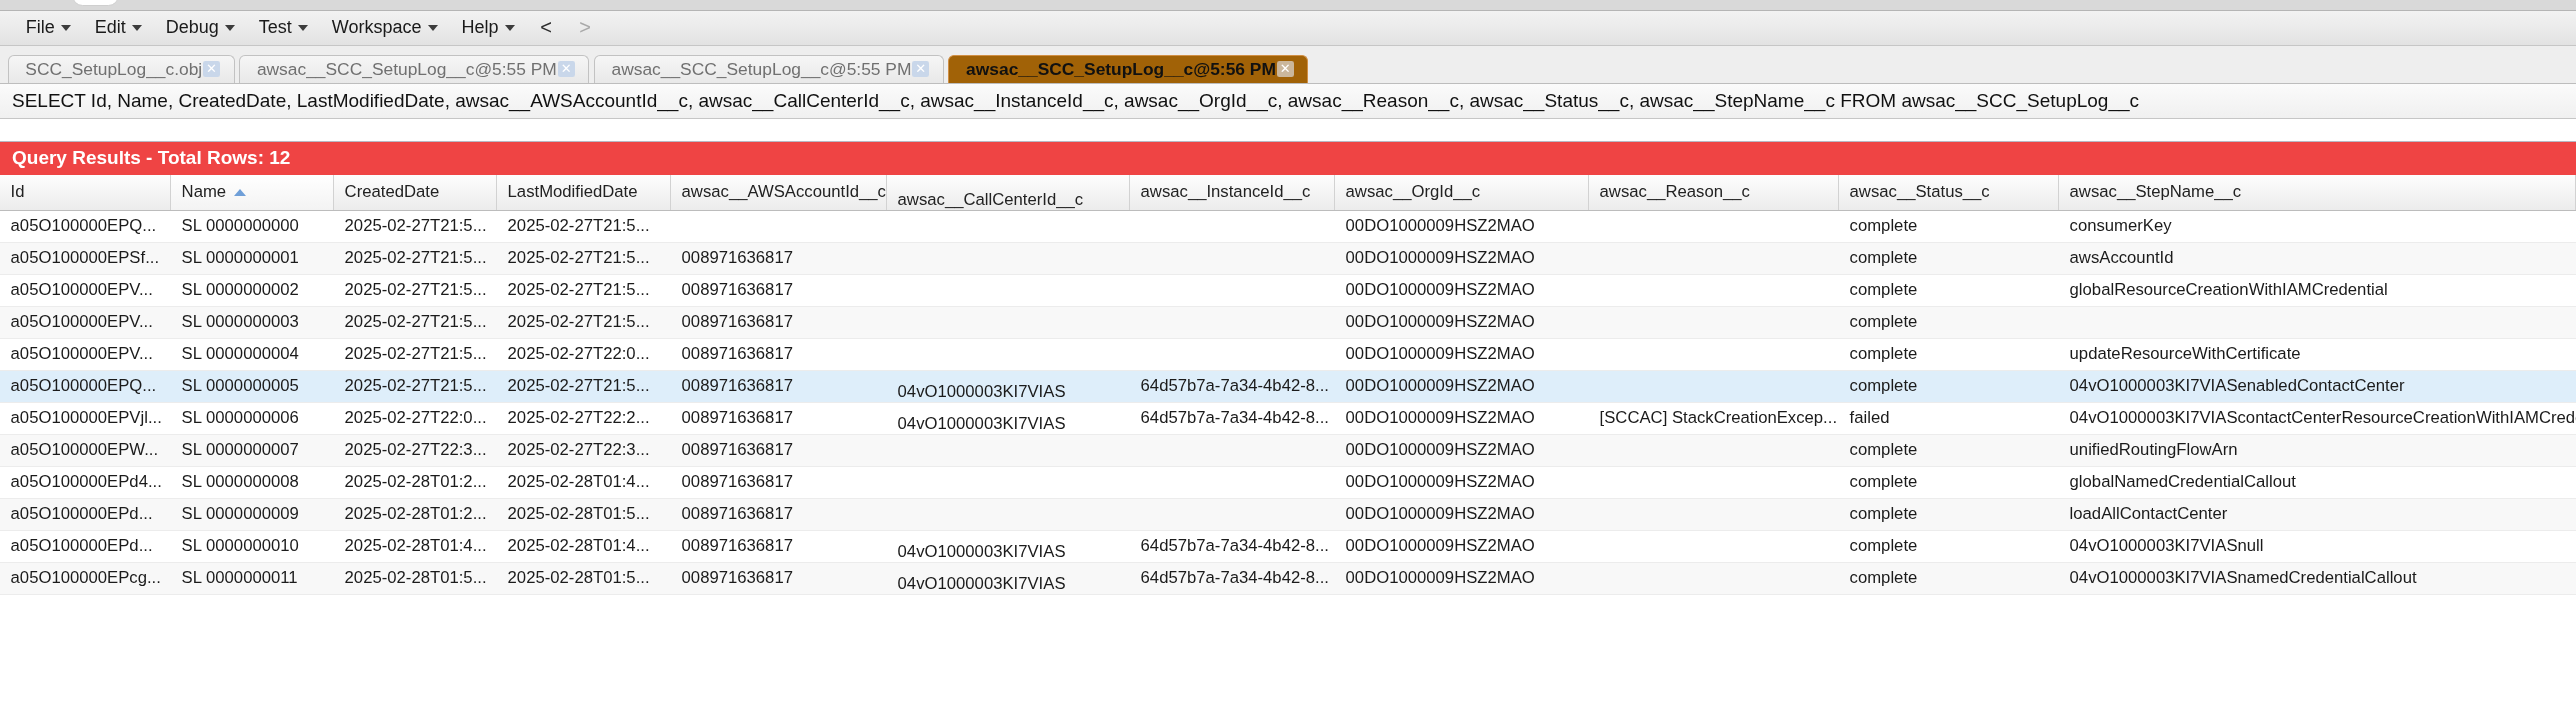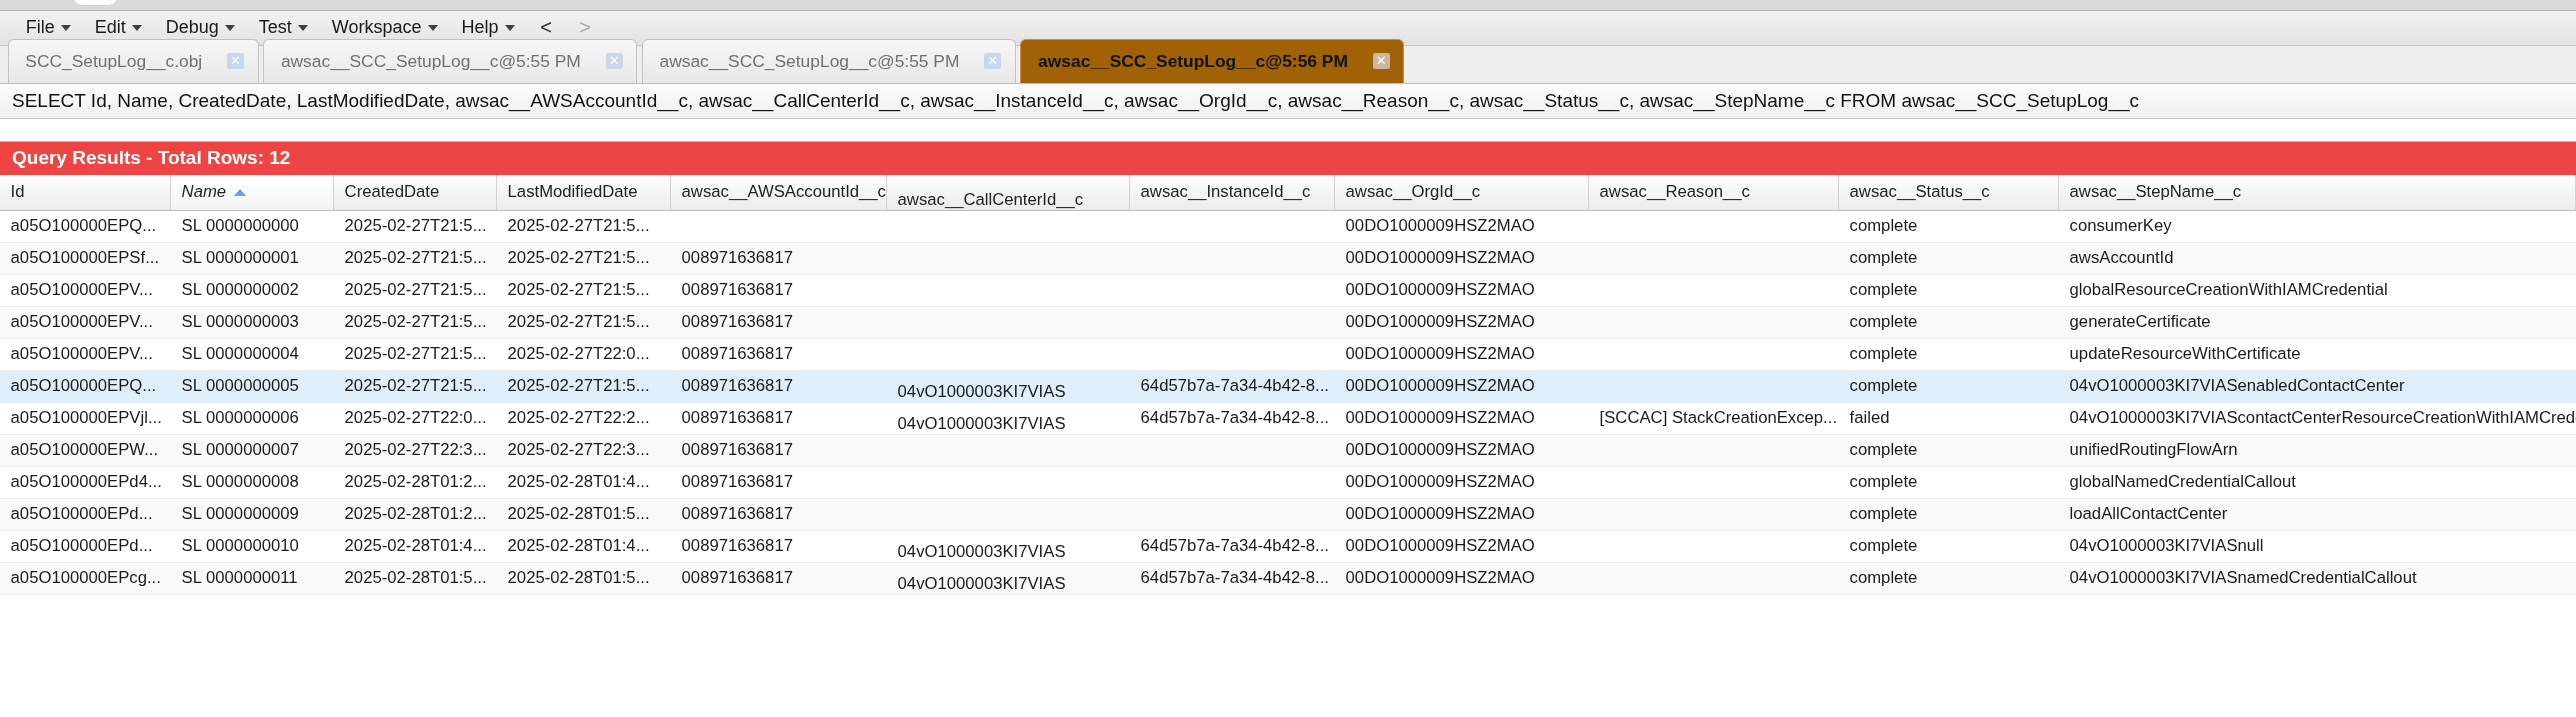--- a/index.html
+++ b/index.html
@@ -62,24 +62,24 @@
   .tabstrip {
     height: 38px;
     background: #eeeeee;
     border-bottom: 0.8px solid #bdbdbd;
     display: flex;
     align-items: flex-end;
     padding: 0 7.6px;
     gap: 4.6px;
   }
   .tab {
-    height: 44px;
-    display: flex;
-    align-items: center;
-    gap: 25px;
+    height: 28px;
+    display: flex;
+    align-items: center;
+    gap: 1px;
     padding: 0 13.7px 0 16.7px;
     background: linear-gradient(to bottom,#f6f6f6 0%,#e8e8e8 100%);
     border: 0.8px solid #c2c2c2;
     border-bottom: none;
     border-radius: 6px 6px 0 0;
     font-size: 17.4px;
     color: #707070;
     white-space: nowrap;
   }
   .tab.active {
@@ -147,21 +147,20 @@
     gap: 7.6px;
     padding-left: 10.6px;
     font-size: 16.7px;
     color: #222222;
     border-right: 0.8px solid #d2d2d2;
     overflow: hidden;
     white-space: nowrap;
   }
   .hcell.sorted {
     background: linear-gradient(to bottom,#ffffff 0%,#f3f3f3 100%);
-    font-style: italic;
   }
   .sort-asc {
     width: 0; height: 0;
     border-left: 6.8px solid transparent;
     border-right: 6.8px solid transparent;
     border-bottom: 7.6px solid #6f9fd8;
     flex: none;
   }
   .grid-row {
     display: flex;
@@ -351,21 +350,20 @@
           <div class="cell c0">a05O100000EPV...</div>
           <div class="cell c1">SL 0000000003</div>
           <div class="cell c2">2025-02-27T21:5...</div>
           <div class="cell c3">2025-02-27T21:5...</div>
           <div class="cell c4">008971636817</div>
           <div class="cell c5"></div>
           <div class="cell c6"></div>
           <div class="cell c7">00DO1000009HSZ2MAO</div>
           <div class="cell c8"></div>
           <div class="cell c9">complete</div>
-          <div class="cell c10">generateCertificate</div>
         </div>
         <div class="grid-row">
           <div class="cell c0">a05O100000EPV...</div>
           <div class="cell c1">SL 0000000004</div>
           <div class="cell c2">2025-02-27T21:5...</div>
           <div class="cell c3">2025-02-27T22:0...</div>
           <div class="cell c4">008971636817</div>
           <div class="cell c5"></div>
           <div class="cell c6"></div>
           <div class="cell c7">00DO1000009HSZ2MAO</div>

